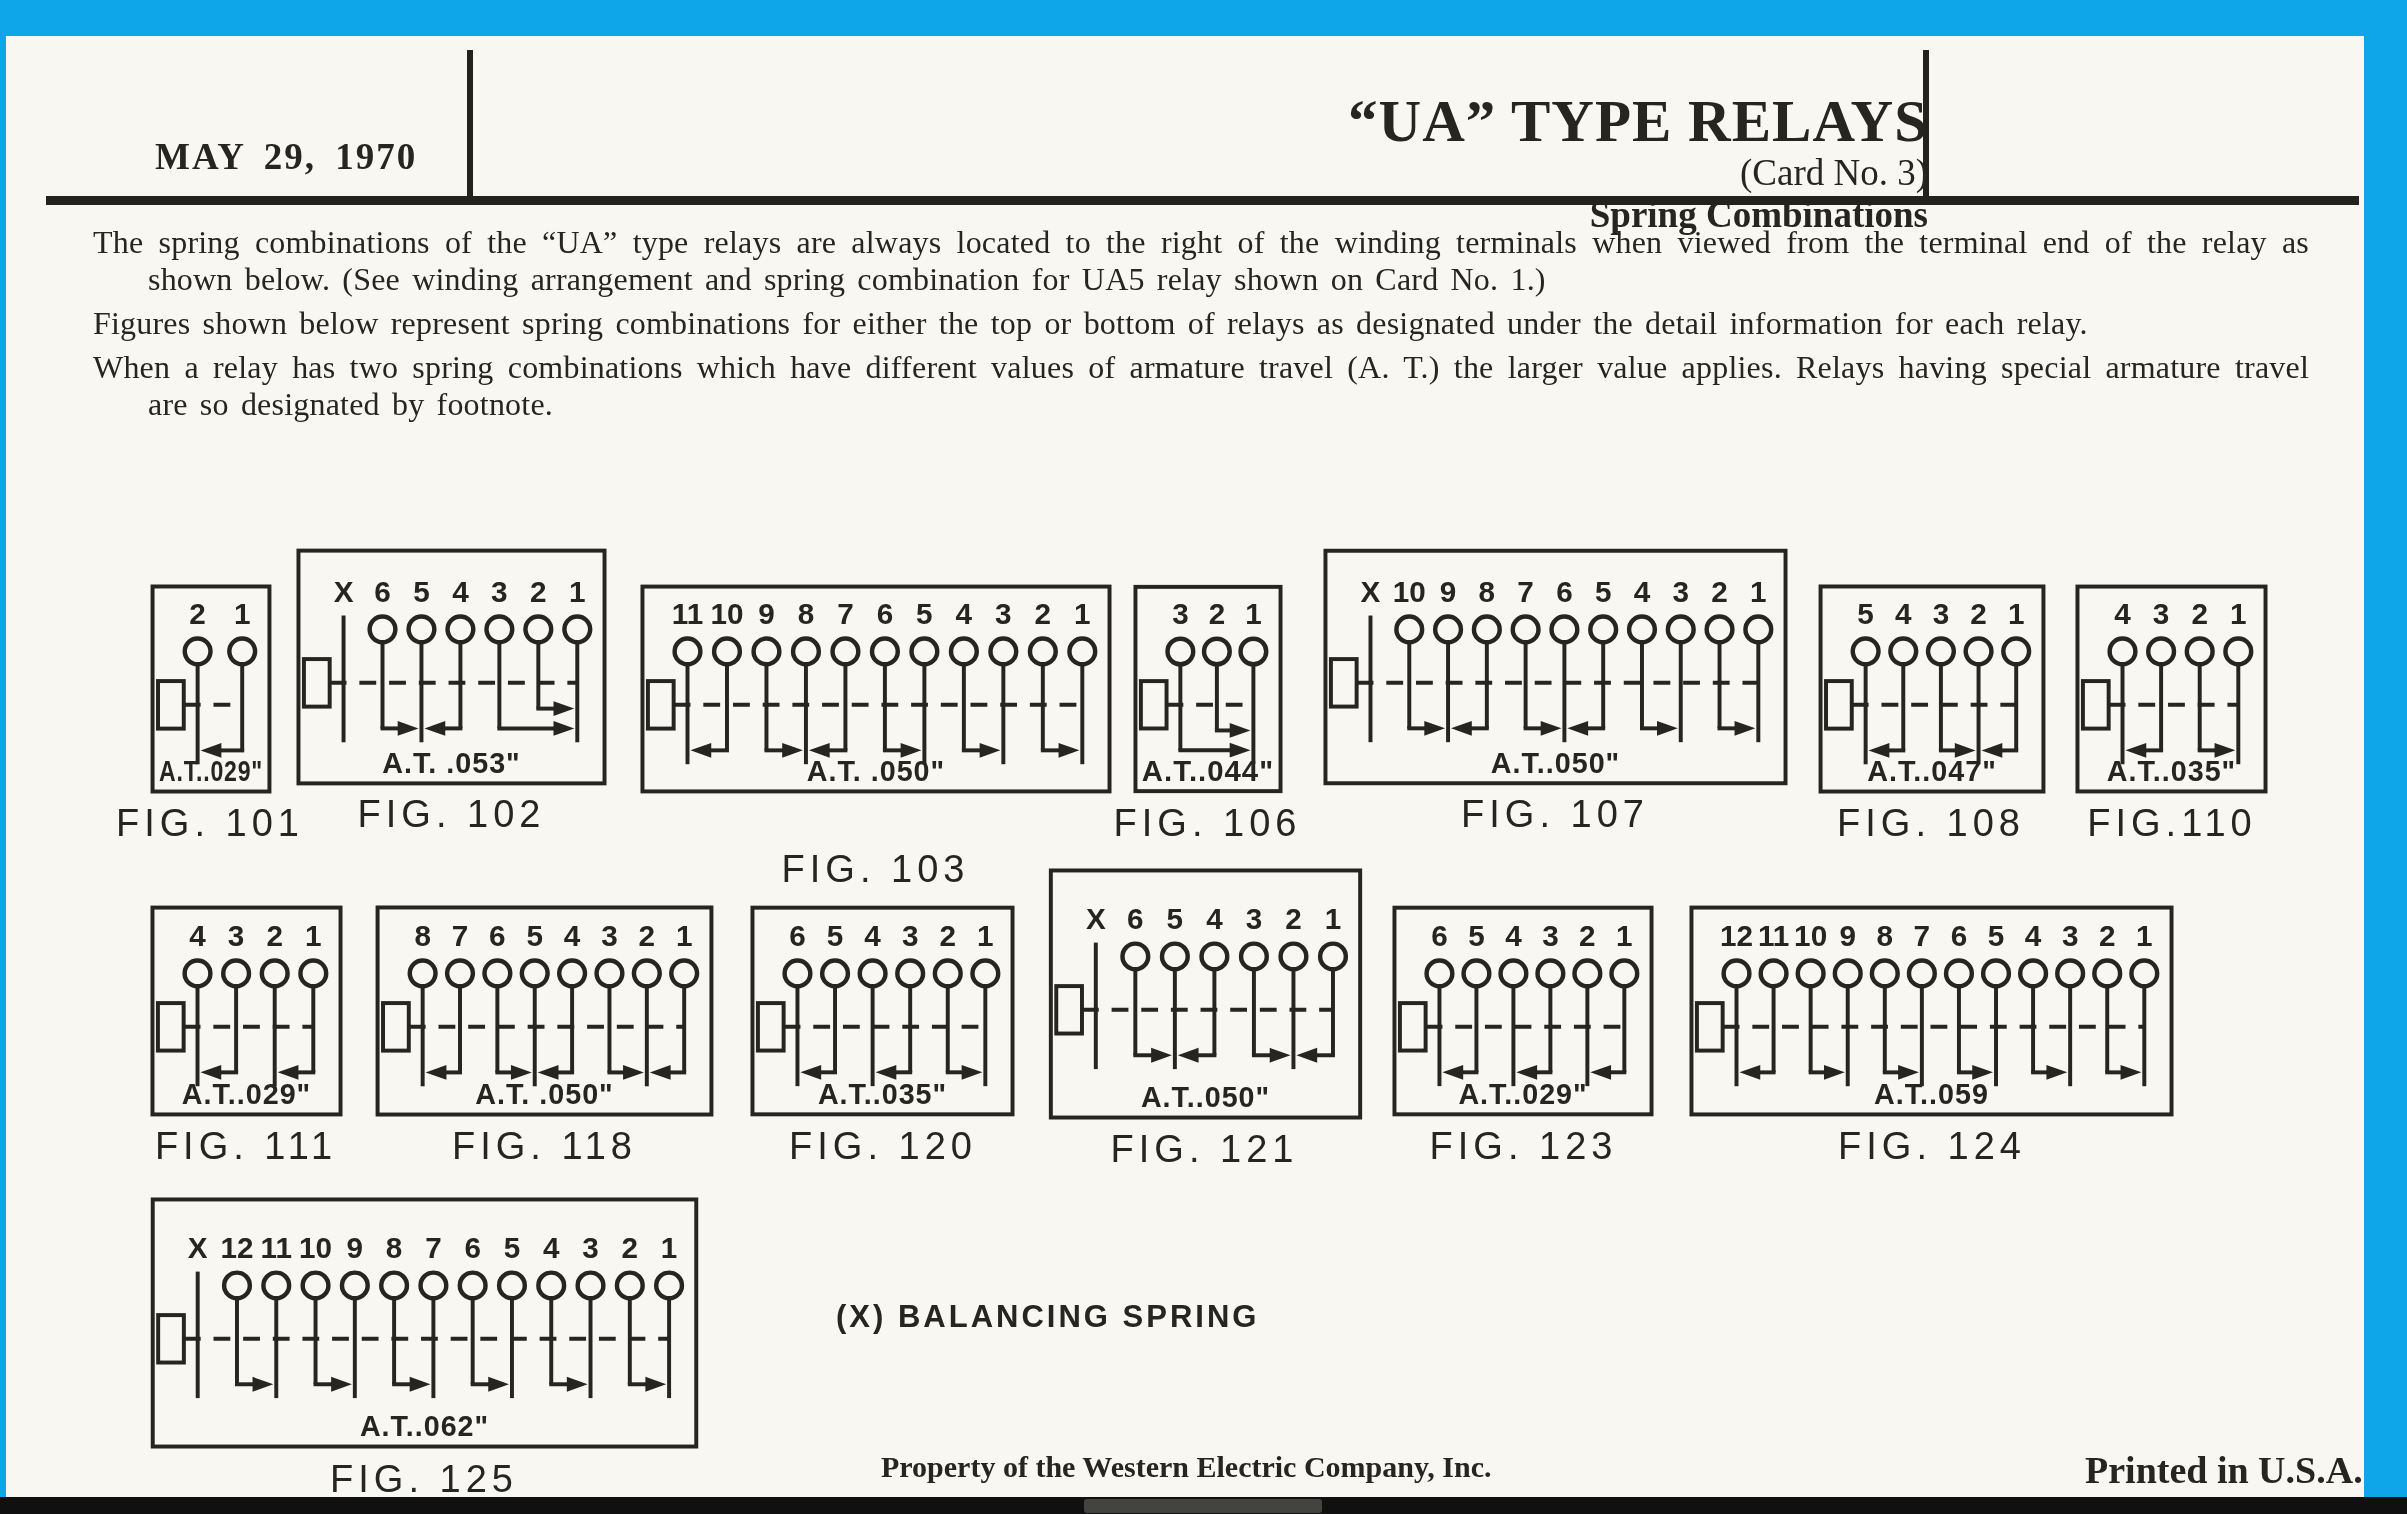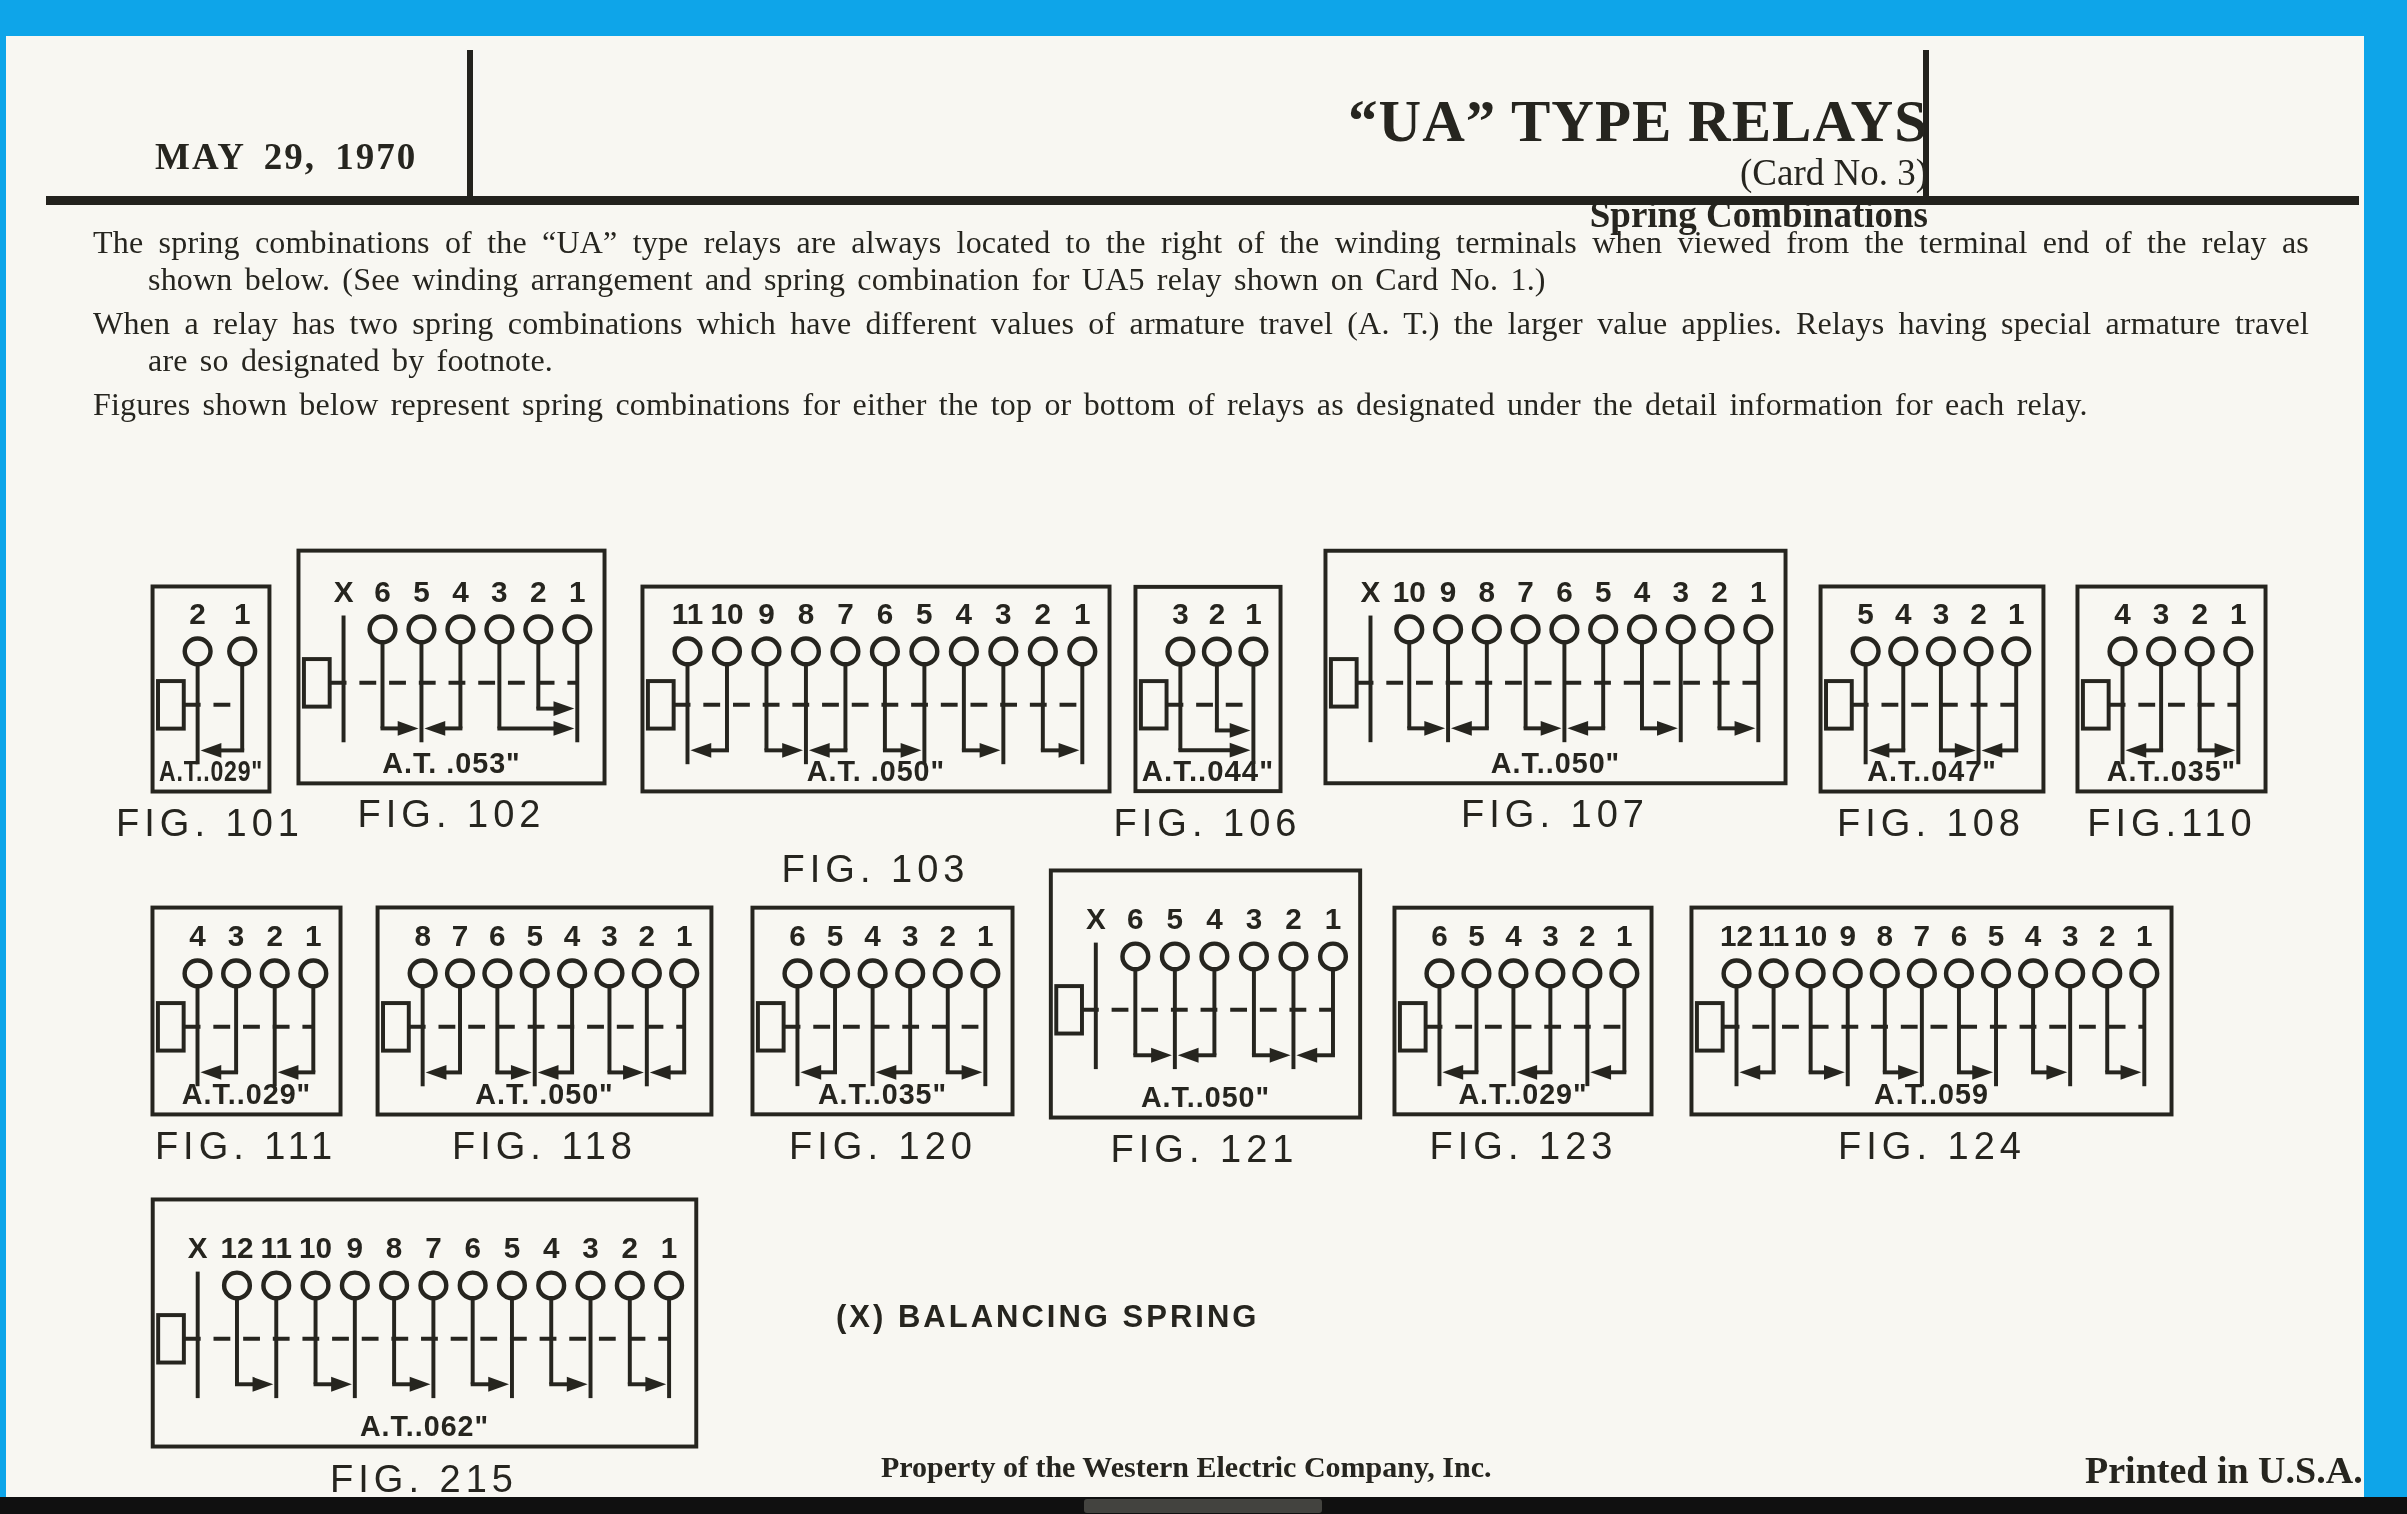--- a/index.html
+++ b/index.html
@@ -48,22 +48,22 @@
     <div class="abs ink" id="hdr-block">
       <div id="hdr-title">“UA” TYPE RELAYS</div>
       <div id="hdr-sub1">(Card No. 3)</div>
       <div id="hdr-sub2">Spring Combinations</div>
     </div>
 
     <div class="abs" id="hdr-rule"></div>
 
     <div class="abs ink" id="intro">
       <p>The spring combinations of the “UA” type relays are always located to the right of the winding terminals when viewed from the terminal end of the relay as shown below.  (See winding arrangement and spring combination for UA5 relay shown on Card No. 1.)</p>
+      <p>Figures shown below represent spring combinations for either the top or bottom of relays as designated under the detail information for each relay.</p>
       <p>When a relay has two spring combinations which have different values of armature travel (A. T.) the larger value applies.  Relays having special armature travel are so designated by footnote.</p>
-      <p>Figures shown below represent spring combinations for either the top or bottom of relays as designated under the detail information for each relay.</p>
     </div>
 
     <div class="abs" id="figures-layer" style="left:0;top:0;width:2358px;height:1461px;">
         <div class="figwrap" style="left: 144px; top: 548px; width: 122px; height: 210px;"><svg width="122" height="210" viewBox="0 0 123 212">
             <rect x="2.5" y="2.5" width="118" height="207" fill="none" stroke="#26251f" stroke-width="4"></rect>
             <rect x="8" y="98" width="26" height="48" fill="none" stroke="#26251f" stroke-width="4"></rect>
             <line x1="34" y1="122" x2="93" y2="122" stroke="#26251f" stroke-width="4" stroke-dasharray="17 13"></line>
             <line x1="48" y1="80" x2="48" y2="182" stroke="#26251f" stroke-width="4"></line>
             <line x1="93" y1="80" x2="93" y2="168" stroke="#26251f" stroke-width="4"></line>
             <line x1="95" y1="168" x2="67" y2="168" stroke="#26251f" stroke-width="4"></line>
@@ -549,21 +549,21 @@
             <circle cx="405.75" cy="89.5" r="13" fill="#f8f7f2" stroke="#26251f" stroke-width="4.5"></circle>
             <text x="405.75" y="61.5" text-anchor="middle" fill="#26251f" font-family="&quot;Liberation Sans&quot;,&quot;DejaVu Sans&quot;,sans-serif" font-size="30" font-weight="600">4</text>
             <circle cx="445.5" cy="89.5" r="13" fill="#f8f7f2" stroke="#26251f" stroke-width="4.5"></circle>
             <text x="445.5" y="61.5" text-anchor="middle" fill="#26251f" font-family="&quot;Liberation Sans&quot;,&quot;DejaVu Sans&quot;,sans-serif" font-size="30" font-weight="600">3</text>
             <circle cx="485.25" cy="89.5" r="13" fill="#f8f7f2" stroke="#26251f" stroke-width="4.5"></circle>
             <text x="485.25" y="61.5" text-anchor="middle" fill="#26251f" font-family="&quot;Liberation Sans&quot;,&quot;DejaVu Sans&quot;,sans-serif" font-size="30" font-weight="600">2</text>
             <circle cx="525" cy="89.5" r="13" fill="#f8f7f2" stroke="#26251f" stroke-width="4.5"></circle>
             <text x="525" y="61.5" text-anchor="middle" fill="#26251f" font-family="&quot;Liberation Sans&quot;,&quot;DejaVu Sans&quot;,sans-serif" font-size="30" font-weight="600">1</text>
             <text x="277.5" y="242" text-anchor="middle" fill="#26251f" font-family="&quot;Liberation Sans&quot;,&quot;DejaVu Sans&quot;,sans-serif" font-size="29" font-weight="600" letter-spacing="1">A.T..062"</text>
           </svg></div>
-        <div class="figlabel" style="left: 74px; top: 1422px; width: 688px;">FIG. 215</div>
+        <div class="figlabel" style="left: 74px; top: 1422px; width: 688px;">FIG. 125</div>
       </div>
 
     <div class="abs ink" id="footer-left">Property of the Western Electric Company, Inc.</div>
 
     <div class="abs ink" id="footnote">(X) BALANCING SPRING</div>
     <div class="abs ink" id="footer-right">Printed in U.S.A.</div>
   </div>
 
   <div id="bottom-band"></div>
   <div id="bottom-smudge"></div>

